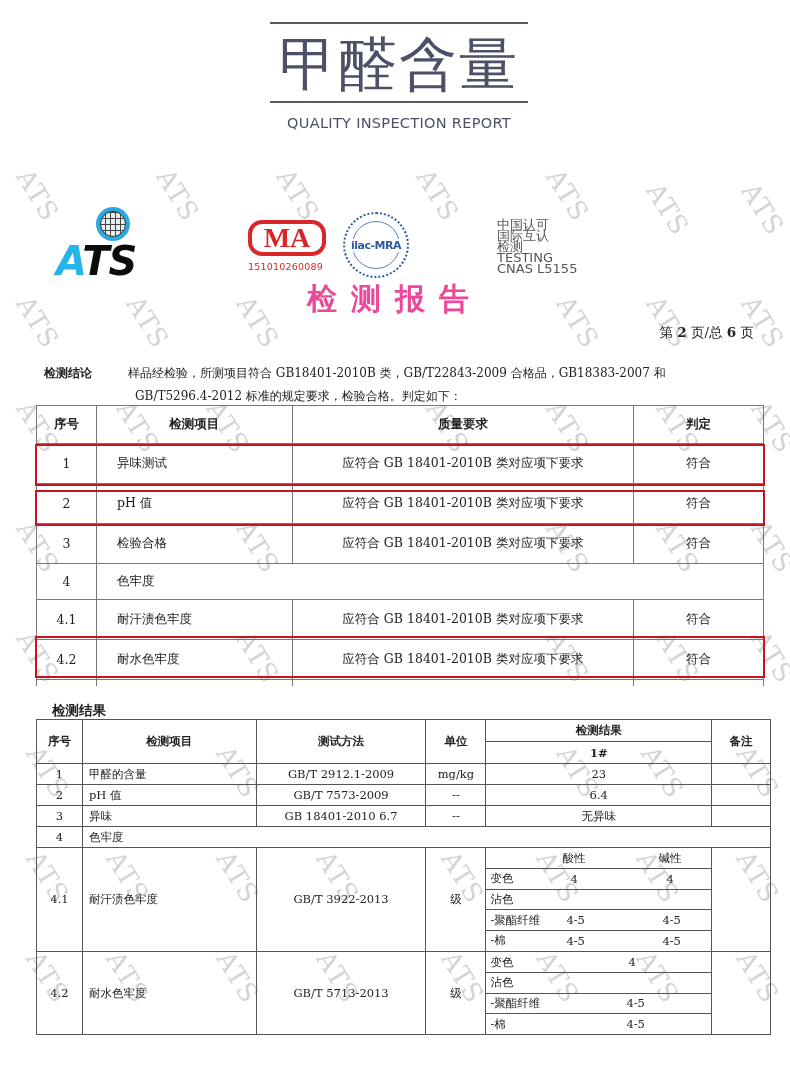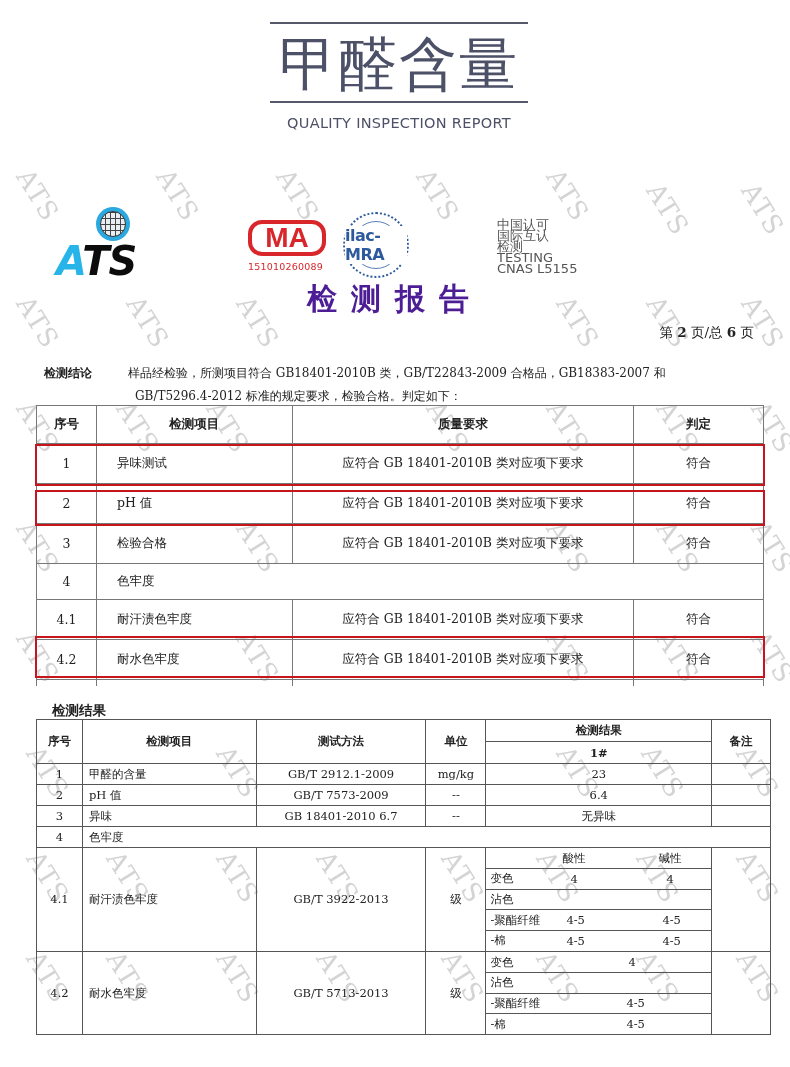--- a/index.html
+++ b/index.html
@@ -22,34 +22,34 @@
   .ats-logo { position: absolute; left: 56px; top: 35px; width: 118px; height: 72px; }
   .globe { position: absolute; left: 40px; top: 0; width: 34px; height: 34px; border-radius: 50%; background: #2aa8e0; display:flex; align-items:center; justify-content:center; }
   .globe-inner { width: 26px; height: 26px; border-radius: 50%; background: #e8eef2; border: 1px solid #333;
     background-image: repeating-linear-gradient(90deg, transparent 0 4px, #444 4px 5px), repeating-linear-gradient(0deg, transparent 0 5px, #444 5px 6px); }
   .ats-letters { position: absolute; left: 0; top: 34px; font-family: "DejaVu Sans", sans-serif; font-weight: 900; font-size: 40px; letter-spacing: -1px; line-height: 40px; font-style: italic; }
   .ats-a { color: #27b4e8; }
   .ats-ts { color: #0c0c0c; }
 
   .cma-logo { position: absolute; left: 248px; top: 48px; width: 80px; height: 58px; }
   .cma-box { width: 78px; height: 36px; border: 4px solid #d8262b; border-radius: 14px 14px 14px 14px; display:flex; align-items:center; justify-content:center;
-    font-family: Liberation Sans, sans-serif; font-size: 28px; font-weight: 700; color: #d8262b; line-height: 28px; }
+    font-family: Liberation Serif, serif; font-size: 28px; font-weight: 700; color: #d8262b; line-height: 28px; }
   .cma-num { font-family: "DejaVu Sans", sans-serif; font-size: 9.5px; color: #d8262b; margin-top: 5px; letter-spacing: 0.2px; }
 
   .ilac-logo { position: absolute; left: 343px; top: 40px; width: 66px; height: 66px; border-radius: 50%; border: 2px dotted #2d5a9c;
     display:flex; align-items:center; justify-content:center; }
   .ilac-logo::before { content:""; position:absolute; inset: 7px; border-radius:50%; border: 1px solid #5d7fb8; }
-  .ilac-text { font-family: "DejaVu Sans", sans-serif; font-size: 16px; font-weight: 700; color: #2d5a9c; letter-spacing: -0.5px; position: relative; background:#fff; }
+  .ilac-text { font-family: "DejaVu Sans", sans-serif; font-size: 11px; font-weight: 700; color: #2d5a9c; letter-spacing: -0.5px; position: relative; background:#fff; }
 
   .cnas-logo { position: absolute; left: 415px; top: 42px; width: 74px; height: 62px; }
   .cnas-arc { position:absolute; left: 0; top: 0; width: 74px; height: 62px; border-radius: 50%; border: 9px solid #1f4a9a; border-left-color: transparent; border-right-color: transparent; }
   .cnas-text { position:absolute; left: 0; top: 19px; width: 74px; text-align:center; font-family: "DejaVu Sans", sans-serif; font-style: italic; font-weight: 900; font-size: 21px; color: #1f4a9a; letter-spacing: -1px; background: transparent; }
   .cnas-info { position: absolute; left: 497px; top: 47px; font-family: "DejaVu Sans", sans-serif; font-size: 13px; color: #555; line-height: 11px; }
 
-  .report-heading { position: absolute; left: 0; top: 107px; width: 790px; text-align: center; font-family: "DejaVu Serif", serif; font-weight: 700; font-size: 30px; letter-spacing: 14px; color: #4c1d95; }
+  .report-heading { position: absolute; left: 0; top: 107px; width: 790px; text-align: center; font-family: "DejaVu Serif", serif; font-weight: 700; font-size: 30px; letter-spacing: 14px; color: #ec4899; }
 
   .report-no { position: absolute; left: 44px; top: 152px; font-size: 13.5px; color: #222; }
   .report-no .lbl { font-weight: 700; letter-spacing: 10px; }
   .page-no { position: absolute; right: 36px; top: 152px; font-size: 13.5px; color: #222; }
   .page-no b { font-weight: 700; }
 
   .conclusion { position: absolute; left: 44px; top: 190px; width: 710px; font-size: 12px; line-height: 23px; color: #222; }
   .conclusion .lbl { font-weight: 700; display: inline-block; width: 84px; }
   .conclusion .line2 { padding-left: 91px; }
 

